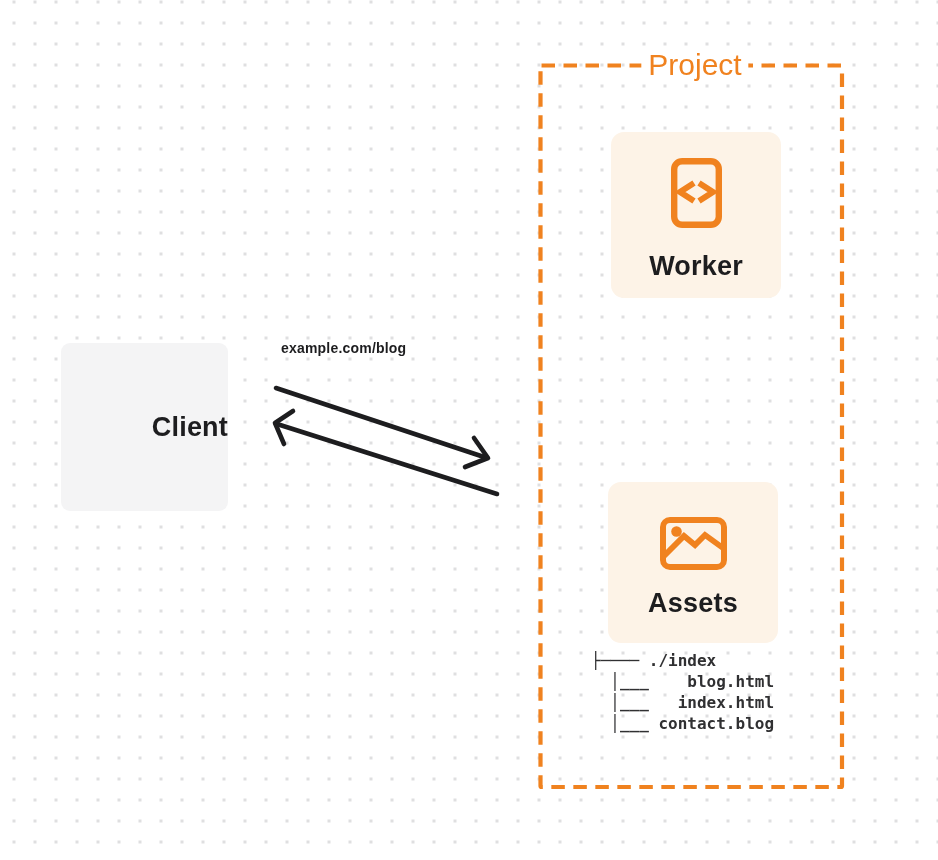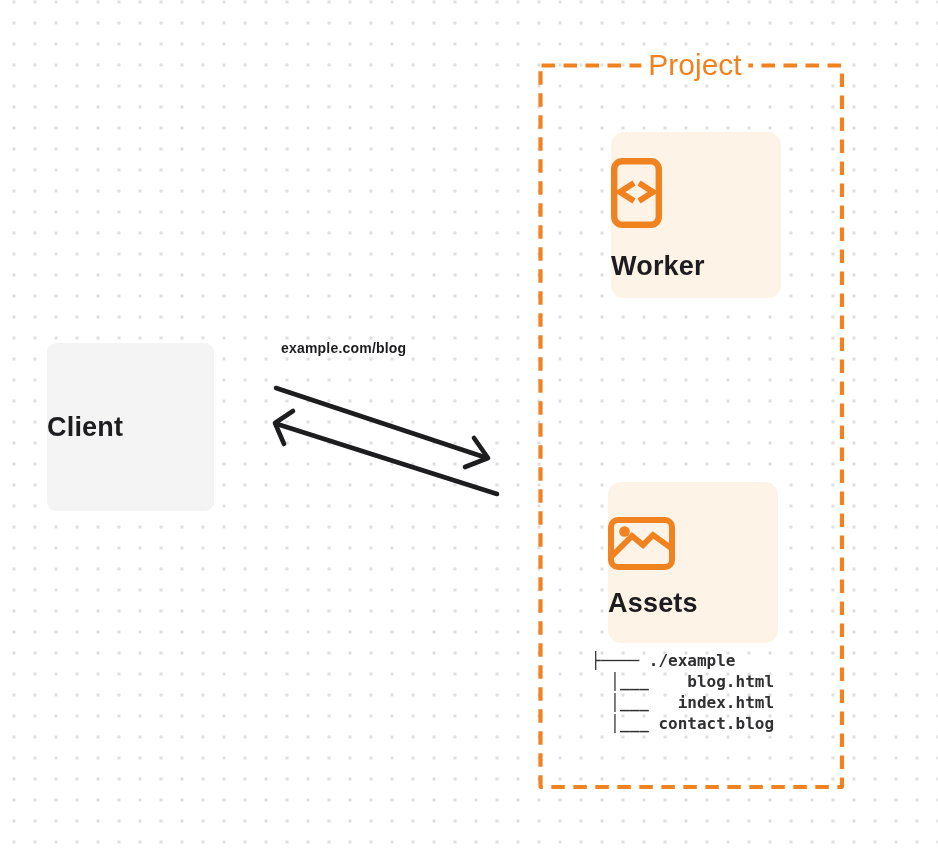--- a/index.html
+++ b/index.html
@@ -10,41 +10,41 @@
     background-image:radial-gradient(circle, var(--dot,#dfdfe0) 1.6px, transparent 2px);
     background-size:21px 21px;
     background-position:3.5px -8.5px;
     overflow:hidden;
   }
   svg.lines { position:absolute; left:0; top:0; width:938px; height:860px; }
   .project-border { fill:none; stroke:var(--accent); stroke-width:4.2; stroke-dasharray:13.5 8.5; }
   .arrow { stroke:var(--ink); stroke-width:4.6; fill:none; stroke-linecap:round; stroke-linejoin:round; }
 
   .client-box {
-    position:absolute; left:47px; top:343px; width:167px; height:168px;
+    position:absolute; left:61px; top:343px; width:167px; height:168px;
     background:var(--client_bg); border-radius:9px;
-    display:flex; align-items:center; justify-content:flex-start;
+    display:flex; align-items:center; justify-content:flex-end;
   }
   .node-label { font-weight:bold; font-size:27px; color:var(--ink); letter-spacing:.2px; }
 
   .request-label {
     position:absolute; left:281px; top:340px;
     font-weight:bold; font-size:14px; color:var(--ink); letter-spacing:.2px;
   }
 
   .project-label {
     position:absolute; left:695px; top:51px; transform:translateX(-50%);
     font-weight:normal; font-size:30px; line-height:28px;
     color:var(--accent); background:var(--canvas_bg,#fff); padding:0 7px;
     white-space:nowrap;
   }
 
   .card {
     position:absolute; width:170px; border-radius:13px; background:var(--card_bg);
-    display:flex; flex-direction:column; 
+    display:flex; flex-direction:column; align-items:center;
   }
   .card .icon-svg { stroke:var(--accent); }
   .card-worker { left:611px; top:132px; height:166px; padding-top:26px; gap:23px; }
   .card-assets { left:608px; top:482px; height:161px; padding-top:35px; gap:18px; }
   .card .node-label { line-height:31px; }
 
   .tree {
     position:absolute; left:591px; top:650px;
     font-family:"DejaVu Sans Mono",monospace; font-weight:bold;
     font-size:16px; line-height:21px; color:var(--tree_ink);
@@ -88,19 +88,19 @@
   <div class="card card-assets">
     <svg class="icon-svg" width="67" height="53" viewBox="0 0 67 53" fill="none">
       <rect x="3" y="3" width="61" height="47" rx="7" stroke-width="6"></rect>
       <circle cx="16.5" cy="14.5" r="5.3" fill="currentColor" stroke="none" style="fill:var(--accent)"></circle>
       <polyline points="4,39 24,19 35,28 45,18 63,31" stroke-width="5.8" stroke-linejoin="miter"></polyline>
     </svg>
     <span class="node-label">Assets</span>
   </div>
 
   <div class="tree">
-    <span>├──── ./example</span>
+    <span>├──── ./index</span>
     <span>  │___    blog.html</span>
     <span>  │___   index.html</span>
     <span>  │___ contact.blog</span>
   </div>
 
 </div>
 
 </body></html>

